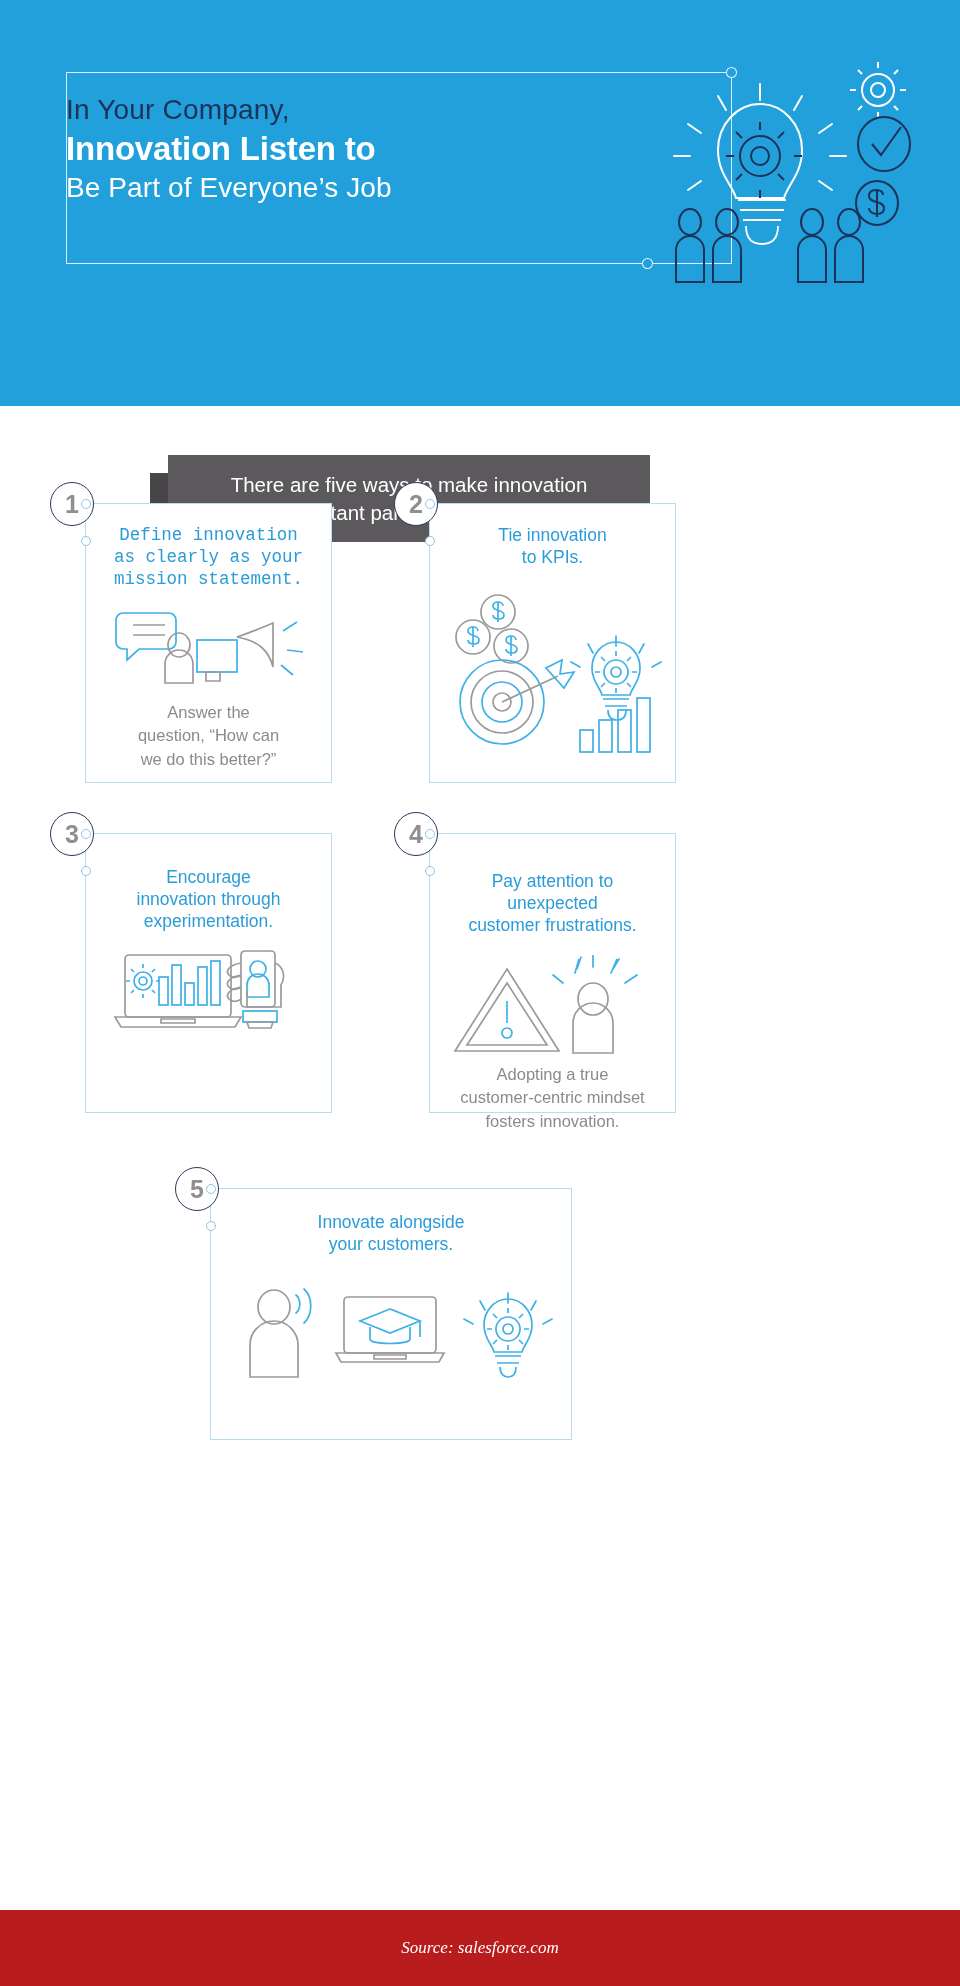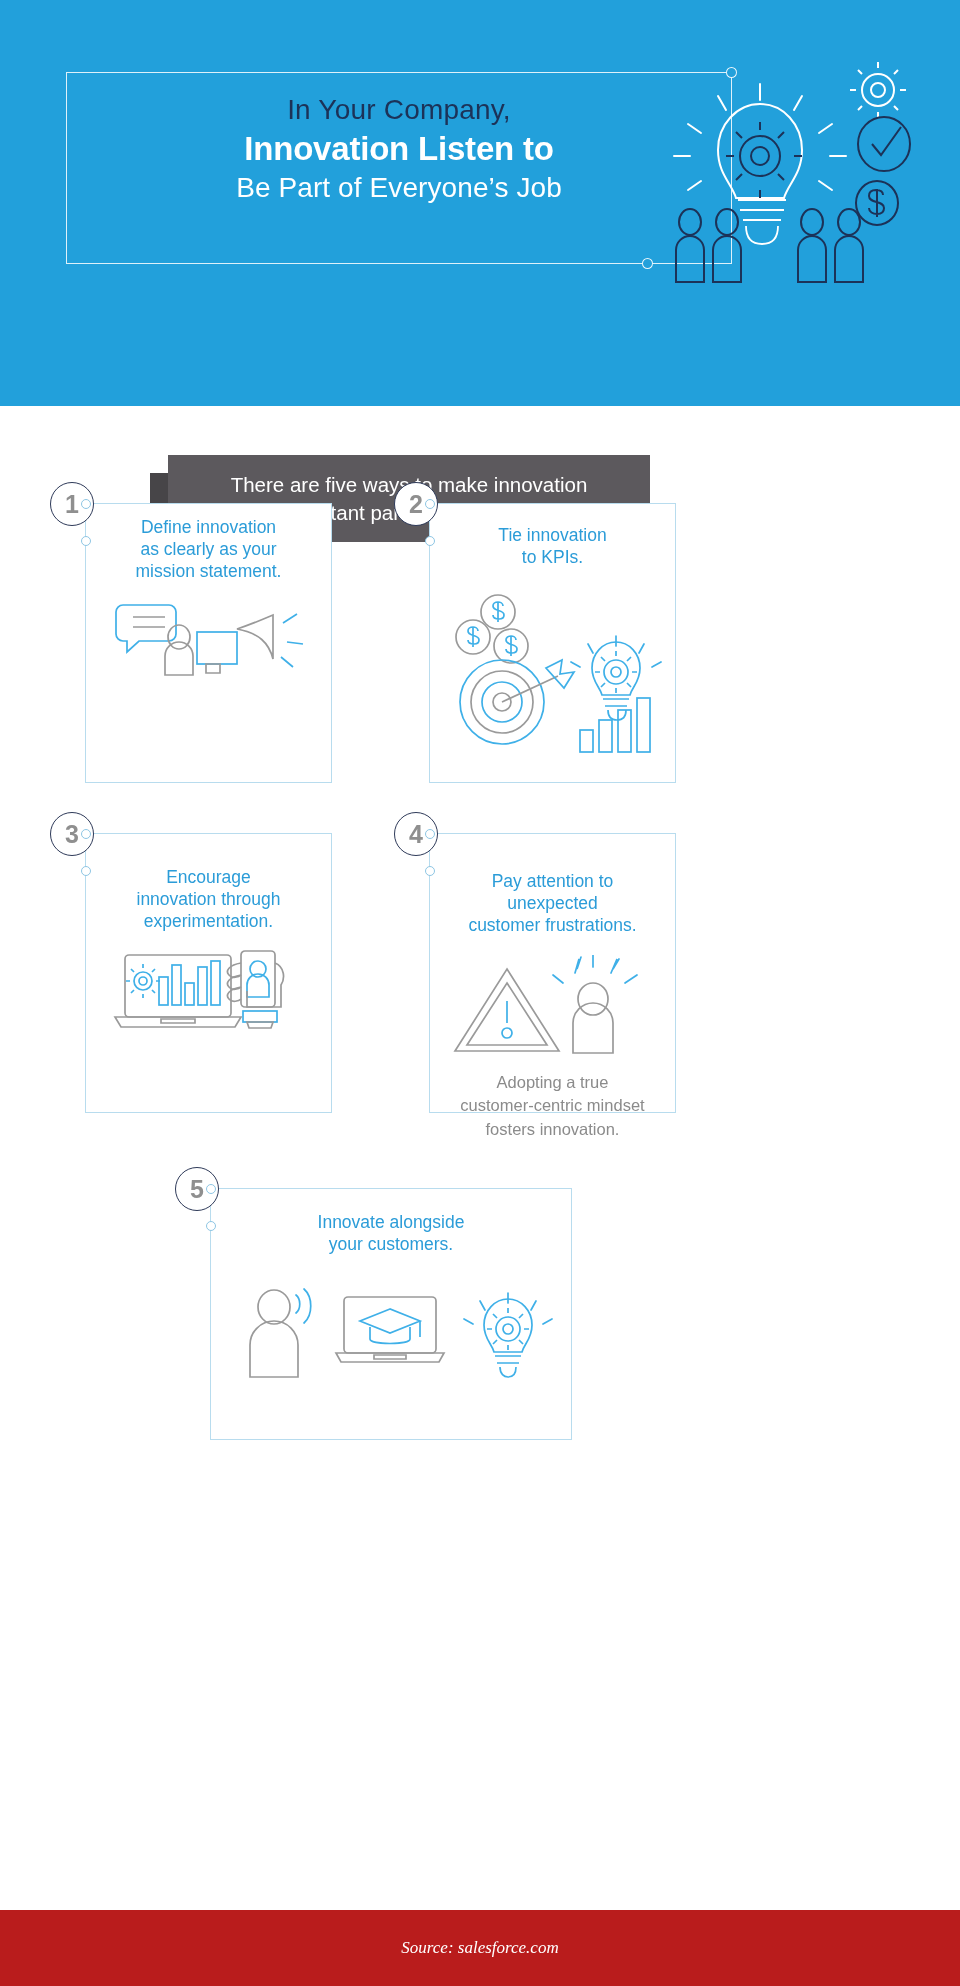--- a/index.html
+++ b/index.html
@@ -30,21 +30,21 @@
     border-radius: 50%;
     background: #22a0db;
   }
   .frame-dot.tr { right: -6px; top: -6px; }
   .frame-dot.bl-right { right: 78px; bottom: -6px; }
 
   .header-text {
     position: absolute;
     left: 66px; top: 92px;
     width: 666px;
-    text-align: center;
+    text-align: left;
   }
   .title-line1 {
     font-size: 28px;
     color: #1c3258;
     letter-spacing: 0.2px;
     line-height: 1.28;
   }
   .title-line2 {
     font-size: 33px;
     font-weight: bold;
@@ -255,37 +255,40 @@
     <div class="banner-text">There are five ways to make innovation
 an important part of your company.</div>
   </div>
 </div>
 
 <div class="card" style="left:85px; top:503px; width:247px; height:280px;">
   <span class="node-dot top-left"></span>
   <span class="node-dot left-down"></span>
   <span class="card-badge">1</span>
   <div class="card-inner">
-    <div class="card-heading" style="margin-top:12px; width:210px;">Define innovation
+    <div class="card-heading" style="margin-top:20px; width:210px;font-family:Liberation Mono, monospace;">Define innovation
 as clearly as your
 mission statement.</div>
     <div class="card-art" style="margin-top:14px; height:80px;">
       <svg width="215" height="80" viewBox="0 0 215 80">
         <g fill="none" stroke-width="1.7">
           <path d="M22 8 h46 a7 7 0 0 1 7 7 v22 a7 7 0 0 1 -7 7 h-30 l-12 11 v-11 h-4 a7 7 0 0 1 -7 -7 v-22 a7 7 0 0 1 7 -7 z" stroke="#3fb0e8"></path>
           <path d="M32 20 h32 M32 30 h32" stroke="#9a9a9a"></path>
           <ellipse cx="78" cy="40" rx="11" ry="12" stroke="#9a9a9a"></ellipse>
           <path d="M64 78 v-19 a14 14 0 0 1 28 0 v19 z" stroke="#9a9a9a"></path>
           <rect x="96" y="35" width="40" height="32" stroke="#3fb0e8"></rect>
           <path d="M105 67 h14 v9 h-14 z" stroke="#9a9a9a"></path>
           <path d="M136 32 c22 4 32 14 36 30 l0 -44 c-14 6 -24 10 -36 14 z" stroke="#9a9a9a"></path>
           <path d="M182 26 l14 -9 M186 45 l16 2 M180 60 l12 10" stroke="#3fb0e8"></path>
         </g>
       </svg>
     </div>
+    <div class="card-body" style="margin-top:16px; width:220px;">Answer the
+question, “How can
+we do this better?”</div>
   </div>
 </div>
 
 <div class="card" style="left:429px; top:503px; width:247px; height:280px;">
   <span class="node-dot top-left"></span>
   <span class="node-dot left-down"></span>
   <span class="card-badge">2</span>
   <div class="card-inner">
     <div class="card-heading" style="margin-top:20px; width:210px;">Tie innovation
 to KPIs.</div>
@@ -394,21 +397,21 @@
           <g stroke="#3fb0e8" stroke-linecap="round">
             <path d="M130 18 l4 -14 l-2 10 l4 -12"></path>
             <path d="M148 12 l0 -12"></path>
             <path d="M166 18 l6 -14 l-4 10 l6 -10"></path>
             <path d="M118 28 l-10 -8"></path>
             <path d="M180 28 l12 -8"></path>
           </g>
         </g>
       </svg>
     </div>
-    <div class="card-body" style="margin-top:16px; width:235px;">Adopting a true
+    <div class="card-body" style="margin-top:8px; width:235px;">Adopting a true
 customer-centric mindset
 fosters innovation.</div>
   </div>
 </div>
 
 <div class="card" style="left:210px; top:1188px; width:362px; height:252px;">
   <span class="node-dot top-left"></span>
   <span class="node-dot left-down"></span>
   <span class="card-badge">5</span>
   <div class="card-inner">

